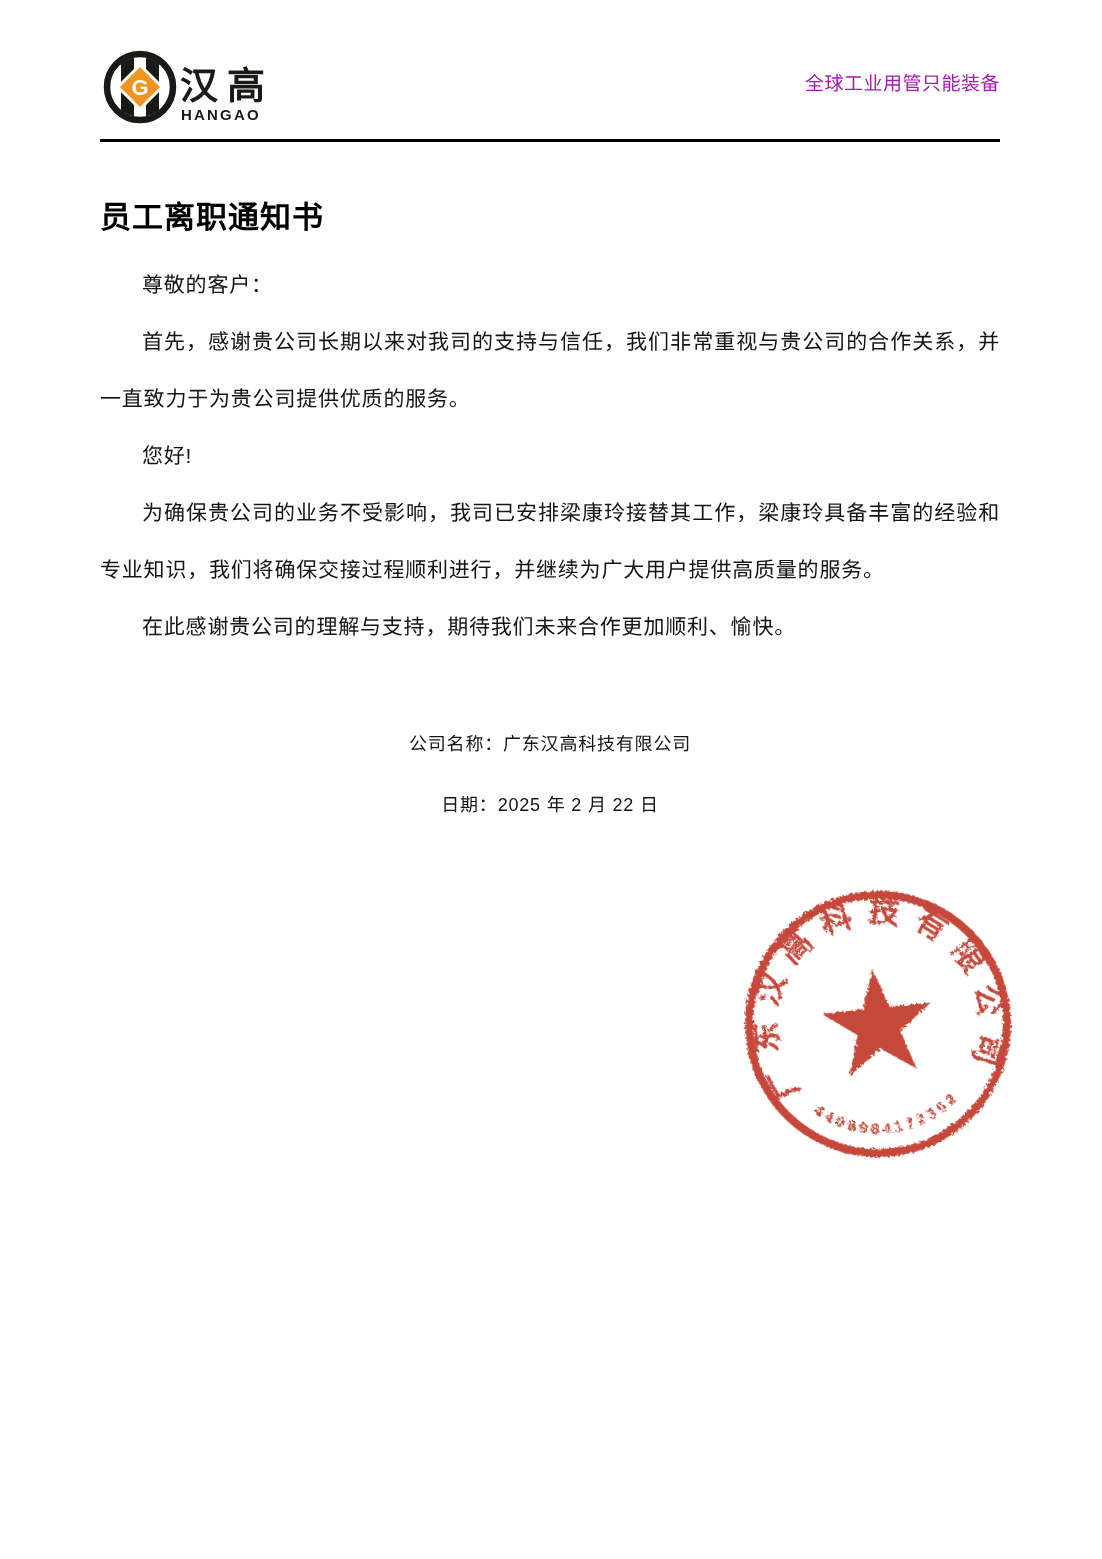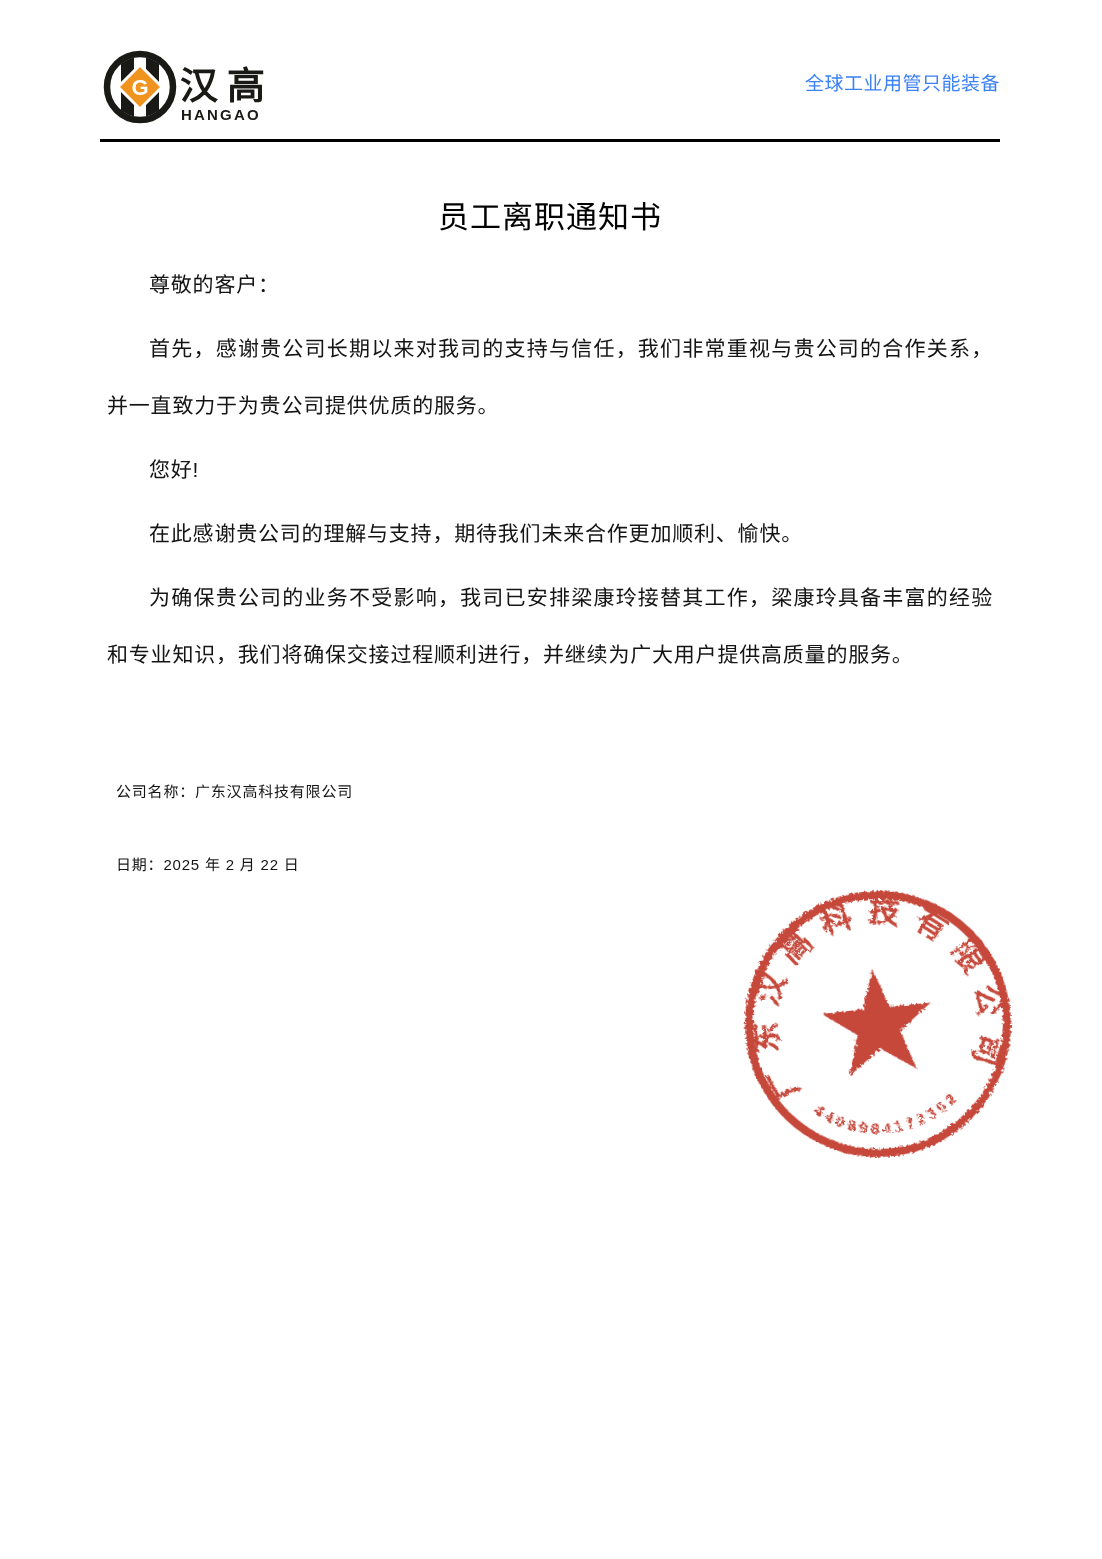--- a/index.html
+++ b/index.html
@@ -20,56 +20,55 @@
     box-sizing: border-box;
     border-bottom: 3px solid #000;
     display: flex;
     justify-content: space-between;
     align-items: center;
     padding-top: 34px;
   }
   .logo-wrap { width: 176px; height: 80px; }
   .tagline {
     font-size: 19px;
-    color: #3b82f6;
+    color: #a21caf;
     letter-spacing: 0.5px;
     padding-bottom: 10px;
   }
 
   
   .letter-body {
     position: absolute;
     top: 192px; left: 100px; right: 102px;
   }
   .doc-title {
     font-size: 31px;
-    font-weight: normal;
+    font-weight: bold;
     color: #000;
-    text-align: center;
     margin: 0 0 12px 0;
     line-height: 52px;
     letter-spacing: 1px;
   }
   .para {
-    margin: 7px;
+    margin: 0;
     font-size: 21px;
     line-height: 57px;
     letter-spacing: 0.8px;
     text-indent: 2em;
     text-align: justify;
     color: #141414;
   }
   .para.short { text-align: left; }
   .line-spacer { height: 57px; }
   .sig-line {
-    margin: 16px;
-    font-size: 15px;
+    margin: 4px;
+    font-size: 18px;
     line-height: 57px;
     letter-spacing: 0.8px;
-    text-align: left;
+    text-align: center;
     color: #141414;
   }
 
   
   .stamp {
     position: absolute;
     left: 740px; top: 886px;
     width: 276px; height: 276px;
     mix-blend-mode: multiply;
     opacity: 0.92;
@@ -107,23 +106,23 @@
   <h1 class="doc-title">员工离职通知书</h1>
 
   <p class="para short">尊敬的客户：</p>
 
   <p class="para">首先，感谢贵公司长期以来对我司的支持与信任，我们非常重视与贵公司的合作关系，并一直致力于为贵公司提供优质的服务。</p>
 
   <p class="para short">您好!</p>
 
 
 
+  <p class="para">为确保贵公司的业务不受影响，我司已安排梁康玲接替其工作，梁康玲具备丰富的经验和专业知识，我们将确保交接过程顺利进行，并继续为广大用户提供高质量的服务。</p>
+
   <p class="para">在此感谢贵公司的理解与支持，期待我们未来合作更加顺利、愉快。</p>
-
-  <p class="para">为确保贵公司的业务不受影响，我司已安排梁康玲接替其工作，梁康玲具备丰富的经验和专业知识，我们将确保交接过程顺利进行，并继续为广大用户提供高质量的服务。</p>
 
   <div class="line-spacer"></div>
 
 
   <p class="sig-line">公司名称：广东汉高科技有限公司</p>
 
   <p class="sig-line">日期：2025 年 2 月 22 日</p>
 </main>
 
 <div class="stamp">

